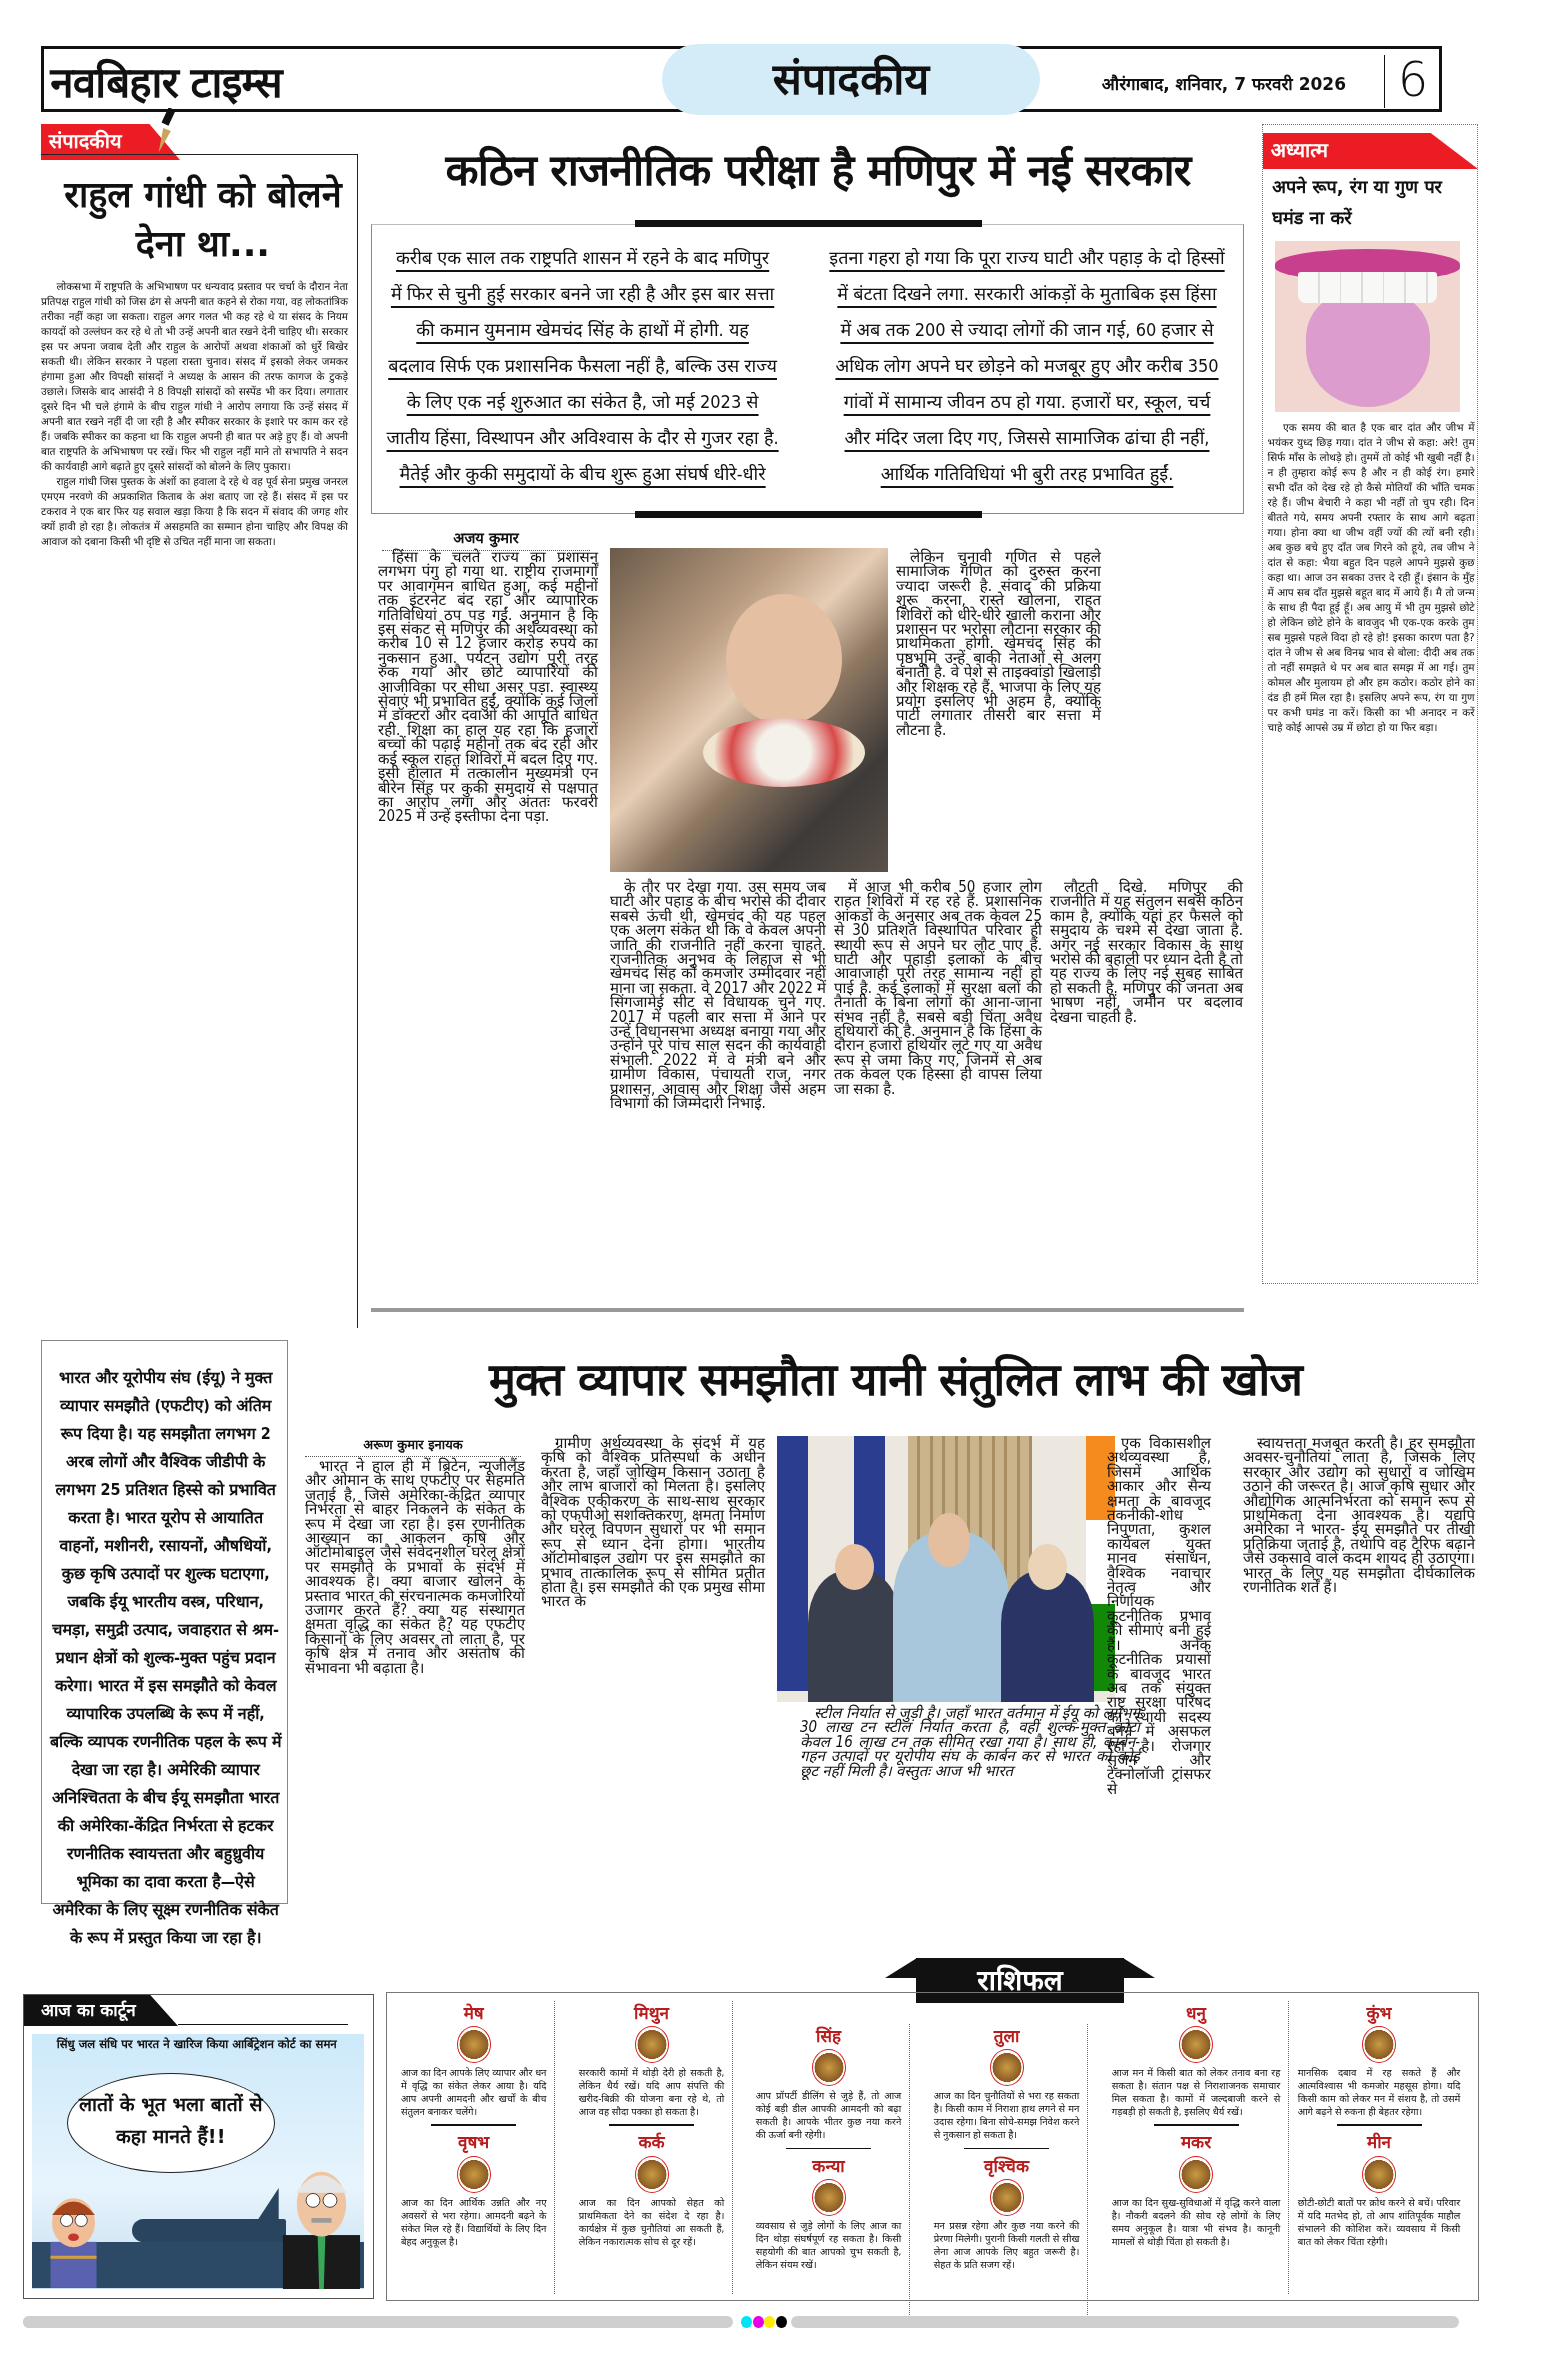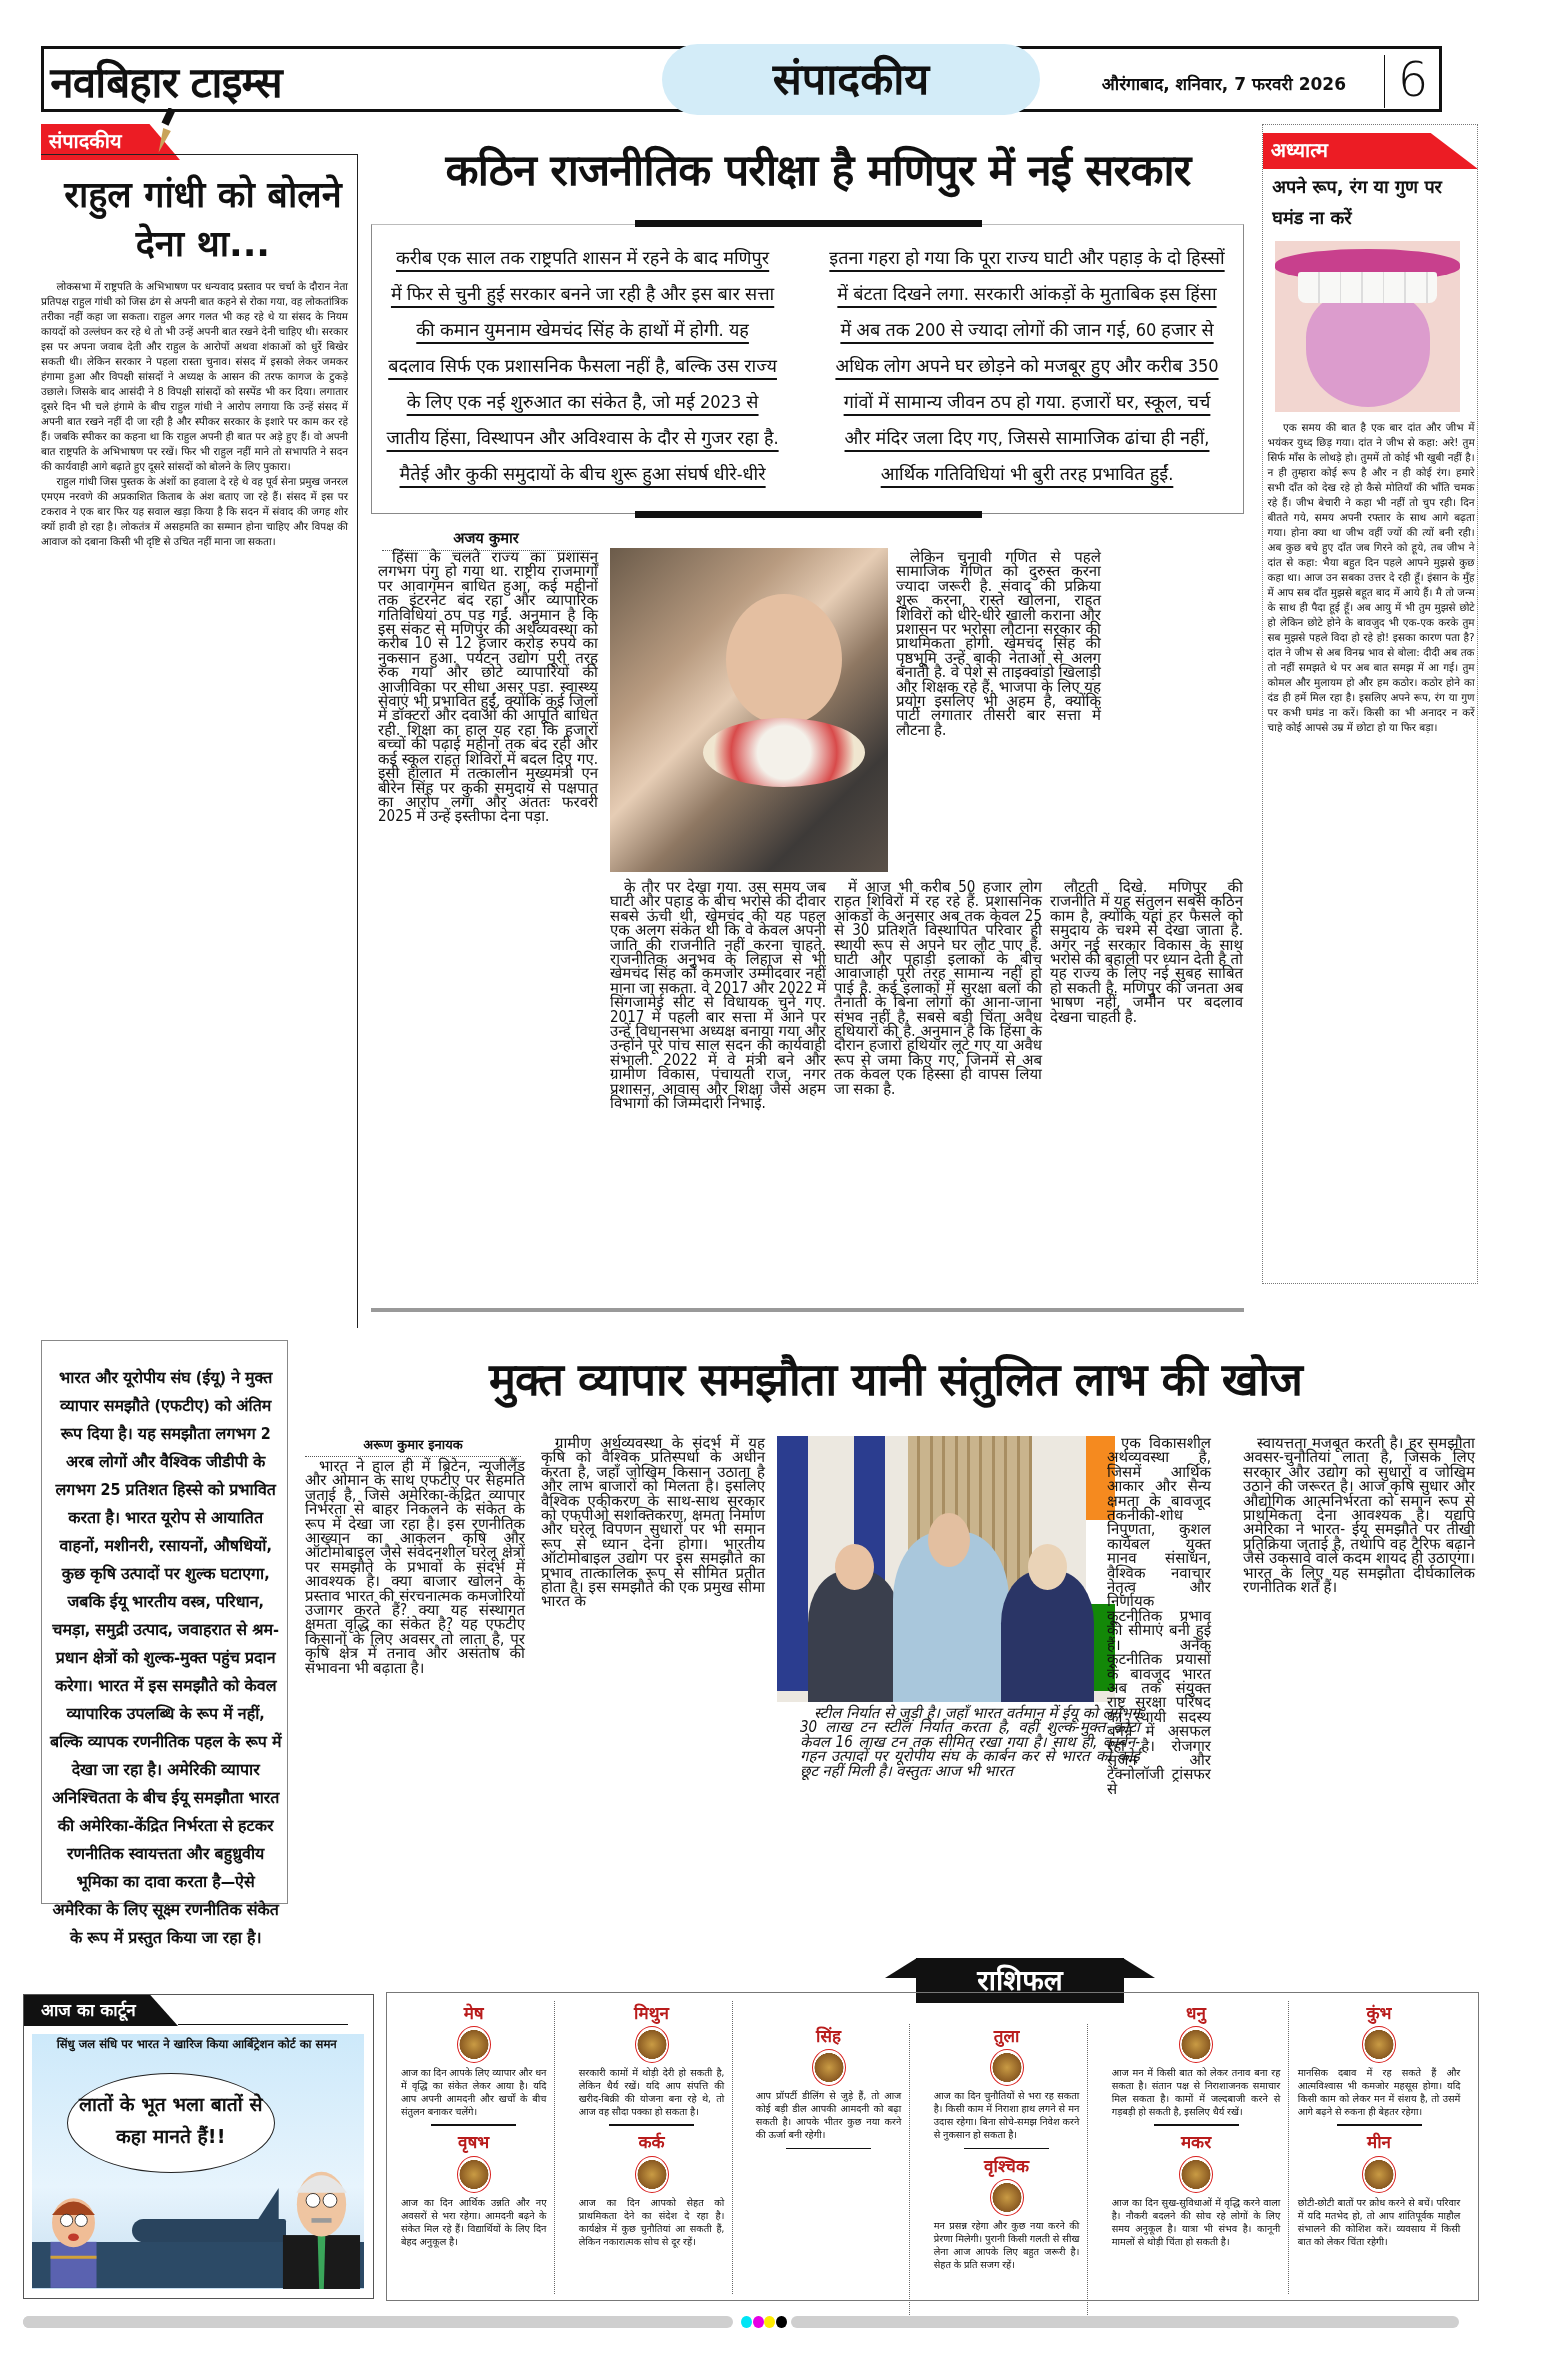--- a/index.html
+++ b/index.html
@@ -268,20 +268,25 @@
     </div>
   </div>
 
   <div class="rashi-col" style="left:361px;top:31px;">
     <div class="sign">
       <div class="sign-name">सिंह</div>
       <div class="sign-icon"></div>
       <div class="sign-text">आप प्रॉपर्टी डीलिंग से जुड़े हैं, तो आज कोई बड़ी डील आपकी आमदनी को बढ़ा सकती है। आपके भीतर कुछ नया करने की ऊर्जा बनी रहेगी।</div>
     </div>
     <div class="sign-rule"></div>
+    <div class="sign">
+      <div class="sign-name">कन्या</div>
+      <div class="sign-icon"></div>
+      <div class="sign-text">व्यवसाय से जुड़े लोगों के लिए आज का दिन थोड़ा संघर्षपूर्ण रह सकता है। किसी सहयोगी की बात आपको चुभ सकती है, लेकिन संयम रखें।</div>
+    </div>
   </div>
 
   <div class="rashi-col" style="left:539px;top:31px;">
     <div class="sign">
       <div class="sign-name">तुला</div>
       <div class="sign-icon"></div>
       <div class="sign-text">आज का दिन चुनौतियों से भरा रह सकता है। किसी काम में निराशा हाथ लगने से मन उदास रहेगा। बिना सोचे-समझ निवेश करने से नुकसान हो सकता है।</div>
     </div>
     <div class="sign-rule"></div>
     <div class="sign">

